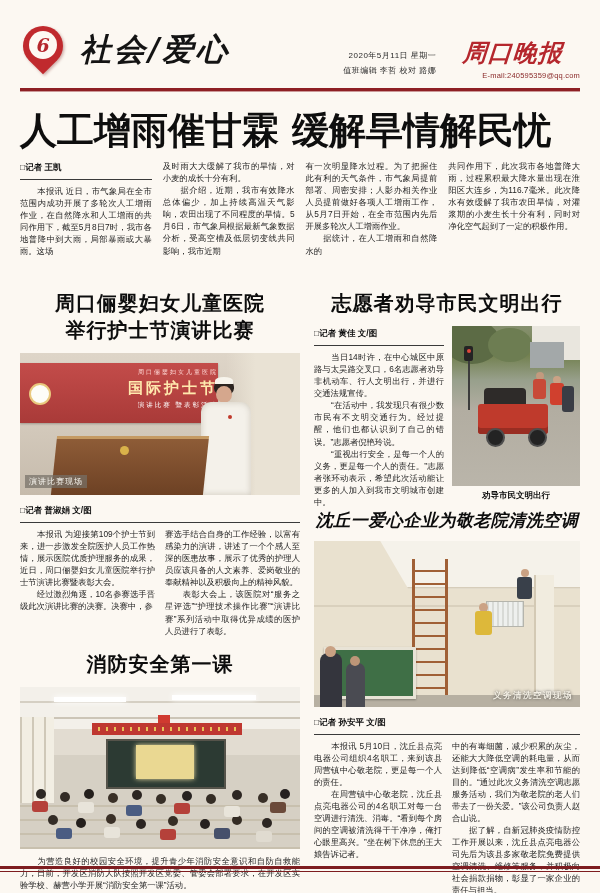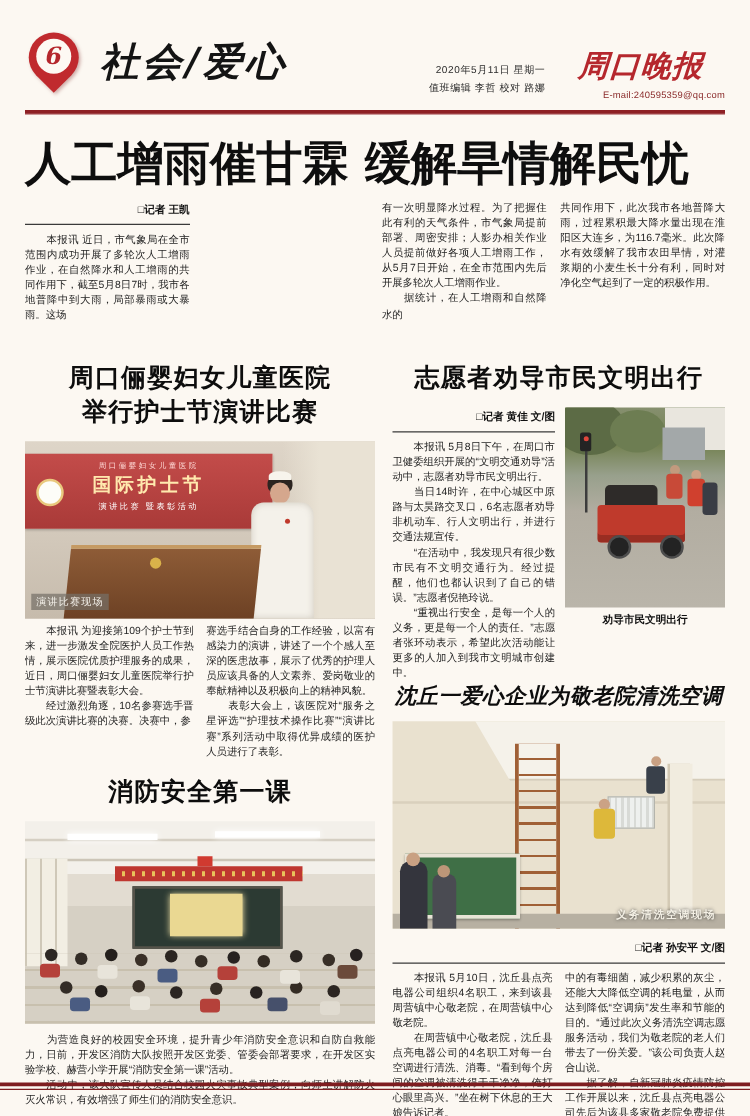--- a/index.html
+++ b/index.html
@@ -20,21 +20,21 @@
   .logoblock{text-align:center;}
   .logo{font:italic 700 24px "DejaVu Serif",serif;color:#b5272d;letter-spacing:1px;transform:skewX(-4deg);}
   .email{font-size:7.5px;color:#8a2a2a;margin-top:2px;letter-spacing:.2px;margin-left:36px;}
   .rule-header{height:3px;background:#8e2024;margin:0 20px;border-bottom:1px solid #c99;}
   
   .headline{margin:16px 20px 8px;font:700 37px/1.2 "DejaVu Serif",serif;
             color:#0e0e0e;white-space:nowrap;letter-spacing:0;}
   .lead-cols{display:flex;gap:11px;margin:8px 20px 0;height:110px;overflow:hidden;}
   .lead-cols .col{flex:1;min-width:0;}
   .byline{font-size:8.5px;font-weight:bold;color:#101010;border-bottom:1px solid #3a3a3a;
-          padding:2px 0 5px;margin-bottom:5px;text-align:right;}
+          padding:2px 0 5px;margin-bottom:5px;}
   .coltext p{margin:0;text-align:justify;font-size:8.3px;line-height:1.45;color:#242424;}
   
   .grid{display:flex;gap:14px;margin:6px 20px 0;}
   .gcol-left{width:280px;}
   .gcol-right{width:266px;}
   .art-title{font-weight:900;text-align:center;color:#0d0d0d;margin:14px 0 9px;font-size:20px;
              line-height:1.35;letter-spacing:1px;}
   .art-title span{display:block;}
   .art-title.small{font-size:17px;letter-spacing:.5px;margin:2px 0 8px;font-style:italic;}
   .photo{position:relative;width:100%;overflow:hidden;background:#ddd5c8;}
@@ -46,21 +46,21 @@
                letter-spacing:1.5px;text-shadow:0 0 3px rgba(40,40,40,.8);}
   .photo-caption{font-size:8.5px;font-weight:bold;text-align:center;margin-top:4px;color:#111;}
   .fire-text{margin-top:6px;}
   .traffic-row{display:flex;gap:8px;margin-top:2px;}
   .traffic-left{flex:1;min-width:0;}
   .street-wrap{width:128px;flex:0 0 128px;}
   
   .photo-nurse{height:142px;background:linear-gradient(180deg,#ded5c8,#d2c8ba 55%,#c6bbac);}
   .pn-banner{position:absolute;left:0;top:10px;width:198px;height:60px;
              background:linear-gradient(180deg,#c34c4a,#a93a38);box-shadow:0 1px 2px rgba(0,0,0,.25);
-             text-align:center;padding-top:5px;box-sizing:border-box;}
+             text-align:right;padding-top:5px;box-sizing:border-box;}
   .pn-arc{font-size:6px;color:#ffd9d6;letter-spacing:2px;}
   .pn-main{font-size:15px;font-weight:bold;color:#ffe9ae;letter-spacing:3px;margin-top:2px;}
   .pn-sub{font-size:6.5px;color:#fff;letter-spacing:2px;margin-top:3px;}
   .pn-badge{position:absolute;left:9px;top:20px;width:18px;height:18px;border-radius:50%;
             background:#fdfdf8;border:2px solid #e9c97e;}
   .pn-curtain{position:absolute;right:0;top:0;width:74px;height:100%;
               background:linear-gradient(90deg,rgba(238,233,222,0),#e9e2d4 40%);}
   .pn-hair{position:absolute;left:194px;top:26px;width:20px;height:16px;background:#2c2420;border-radius:50% 50% 40% 40%;}
   .pn-head{position:absolute;left:196px;top:33px;width:16px;height:17px;background:#d5a78d;border-radius:50%;}
   .pn-cap{position:absolute;left:195px;top:24px;width:18px;height:7px;background:#f7f4ec;border-radius:50% 50% 0 0;}
@@ -174,20 +174,22 @@
   <h1 class="headline">人工增雨催甘霖 缓解旱情解民忧</h1>
   <div class="lead-cols">
     <div class="col">
       <div class="byline">□记者 王凯</div>
       <div class="coltext">
           <p>　　本报讯 近日，市气象局在全市范围内成功开展了多轮次人工增雨作业，在自然降水和人工增雨的共同作用下，截至5月8日7时，我市各地普降中到大雨，局部暴雨或大暴雨。这场</p>
         </div>
     </div>
     <div class="col">
       <div class="coltext">
+          <p>及时雨大大缓解了我市的旱情，对小麦的成长十分有利。</p>
+          <p>　　据介绍，近期，我市有效降水总体偏少，加上持续高温天气影响，农田出现了不同程度的旱情。5月6日，市气象局根据最新气象数据分析，受高空槽及低层切变线共同影响，我市近期</p>
         </div>
     </div>
     <div class="col">
       <div class="coltext">
           <p>有一次明显降水过程。为了把握住此有利的天气条件，市气象局提前部署、周密安排；人影办相关作业人员提前做好各项人工增雨工作，从5月7日开始，在全市范围内先后开展多轮次人工增雨作业。</p>
           <p>　　据统计，在人工增雨和自然降水的</p>
         </div>
     </div>
     <div class="col">
       <div class="coltext">
@@ -213,20 +215,21 @@
         </div>
         <div class="pn-hair"></div>
         <div class="pn-cap"></div>
         <div class="pn-head"></div>
         <div class="pn-body"></div>
         <div class="pn-pin"></div>
         <div class="pn-podium"></div>
         <div class="pn-emblem"></div>
         <span class="cap-patch">演讲比赛现场</span>
       </div>
+      <div class="byline" style="margin-top:8px;">□记者 普淑娟 文/图</div>
       <div class="twocol">
         <div class="coltext">
             <p>　　本报讯 为迎接第109个护士节到来，进一步激发全院医护人员工作热情，展示医院优质护理服务的成果，近日，周口俪婴妇女儿童医院举行护士节演讲比赛暨表彰大会。</p>
             <p>　　经过激烈角逐，10名参赛选手晋级此次演讲比赛的决赛。决赛中，参</p>
           </div>
         <div class="coltext">
             <p>赛选手结合自身的工作经验，以富有感染力的演讲，讲述了一个个感人至深的医患故事，展示了优秀的护理人员应该具备的人文素养、爱岗敬业的奉献精神以及积极向上的精神风貌。</p>
             <p>　　表彰大会上，该医院对“服务之星评选”“护理技术操作比赛”“演讲比赛”系列活动中取得优异成绩的医护人员进行了表彰。</p>
           </div>
       </div>
@@ -254,21 +257,20 @@
 
       </div>
     </div>
 
     <div class="gcol-right">
       <h2 class="art-title">志愿者劝导市民文明出行</h2>
       <div class="traffic-row">
         <div class="traffic-left">
           <div class="byline">□记者 黄佳 文/图</div>
           <div class="coltext">
-              <p>　　本报讯 5月8日下午，在周口市卫健委组织开展的“文明交通劝导”活动中，志愿者劝导市民文明出行。</p>
               <p>　　当日14时许，在中心城区中原路与太昊路交叉口，6名志愿者劝导非机动车、行人文明出行，并进行交通法规宣传。</p>
               <p>　　“在活动中，我发现只有很少数市民有不文明交通行为。经过提醒，他们也都认识到了自己的错误。”志愿者倪艳玲说。</p>
               <p>　　“重视出行安全，是每一个人的义务，更是每一个人的责任。”志愿者张环动表示，希望此次活动能让更多的人加入到我市文明城市创建中。</p>
             </div>
         </div>
         <div class="street-wrap">
           <div class="photo photo-street">
             <div class="ps-sky"></div>
             <div class="ps-tree1"></div>
             <div class="ps-tree2"></div>
@@ -305,21 +307,21 @@
         <div class="pa-board"></div>
         <div class="pa-e1b"></div>
         <div class="pa-e1h"></div>
         <div class="pa-e2b"></div>
         <div class="pa-e2h"></div>
         <span class="cap-overlay">义务清洗空调现场</span>
       </div>
       <div class="byline" style="margin-top:8px;">□记者 孙安平 文/图</div>
       <div class="twocol">
         <div class="coltext">
-            <p>　　本报讯 5月10日，沈丘县点亮电器公司组织4名职工，来到该县周营镇中心敬老院，在周营镇中心敬老院。</p>
+            <p>　　本报讯 5月10日，沈丘县点亮电器公司组织4名职工，来到该县周营镇中心敬老院，更是每一个人的责任。</p>
             <p>　　在周营镇中心敬老院，沈丘县点亮电器公司的4名职工对每一台空调进行清洗、消毒。“看到每个房间的空调被清洗得干干净净，俺打心眼里高兴。”坐在树下休息的王大娘告诉记者。</p>
           </div>
         <div class="coltext">
             <p>中的有毒细菌，减少积累的灰尘，还能大大降低空调的耗电量，从而达到降低“空调病”发生率和节能的目的。“通过此次义务清洗空调志愿服务活动，我们为敬老院的老人们带去了一份关爱。”该公司负责人赵合山说。</p>
             <p>　　据了解，自新冠肺炎疫情防控工作开展以来，沈丘县点亮电器公司先后为该县多家敬老院免费提供空调清洗、维修等服务，并积极向社会捐款捐物，彰显了一家企业的责任与担当。</p>
           </div>
       </div>
     </div>
   </div>
 

